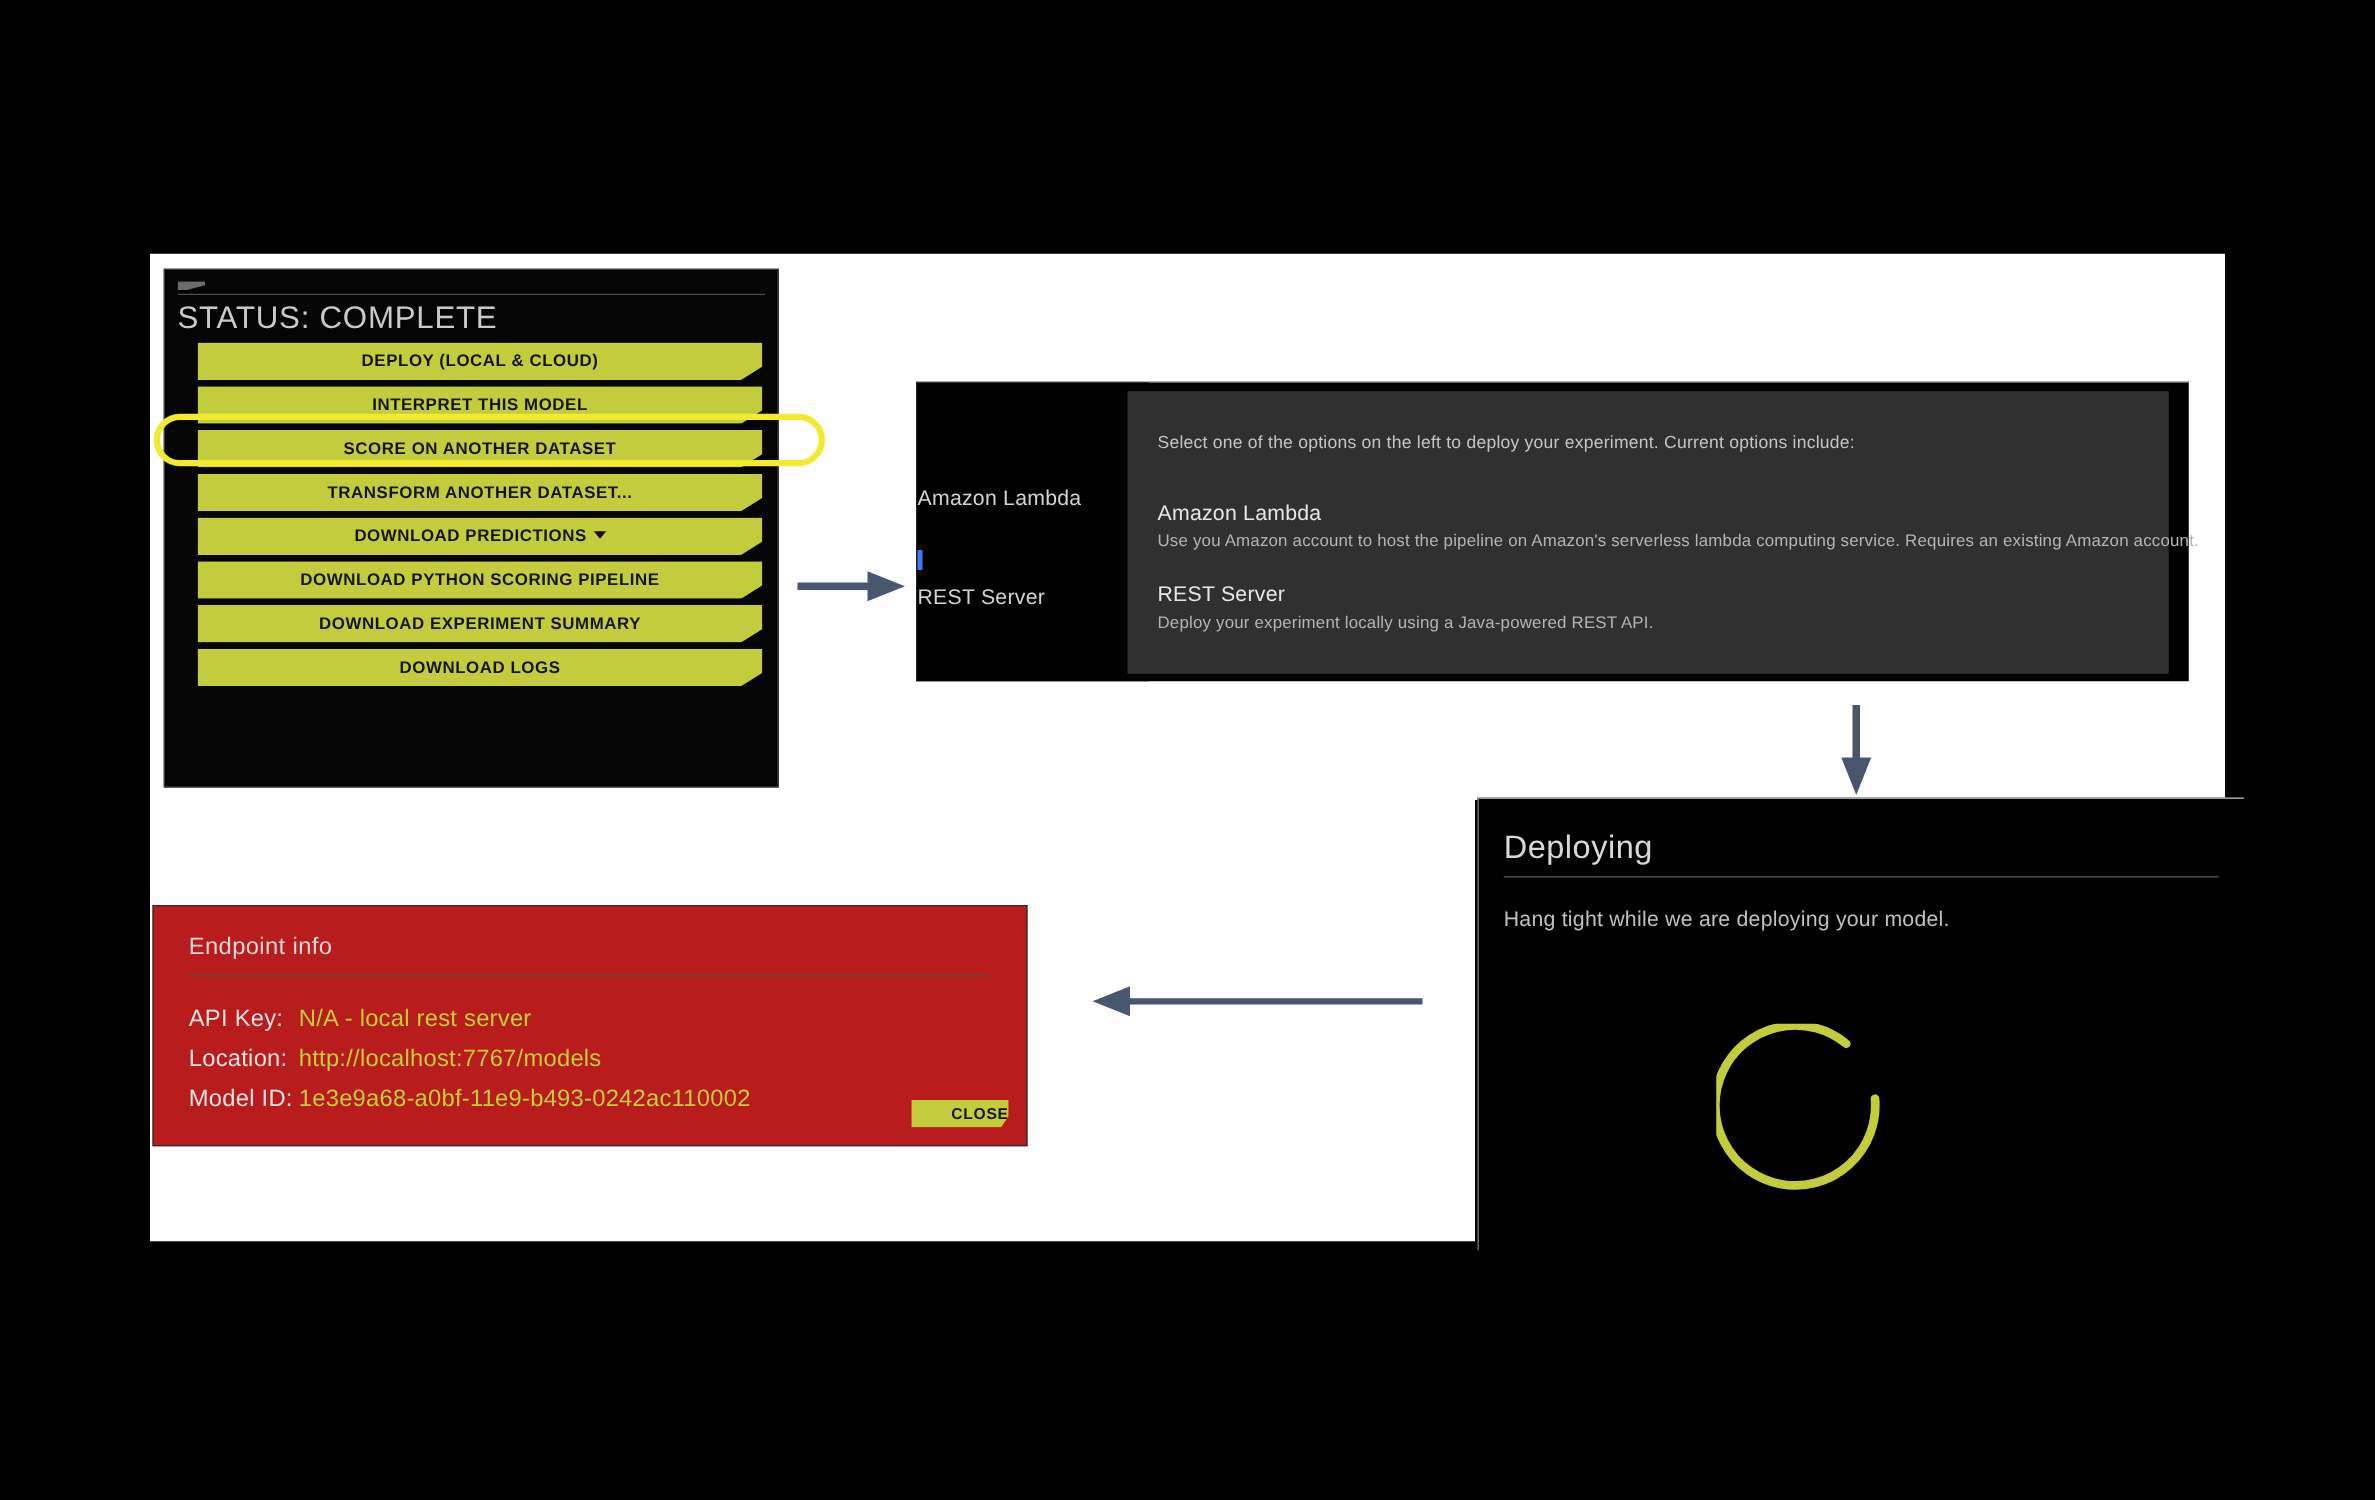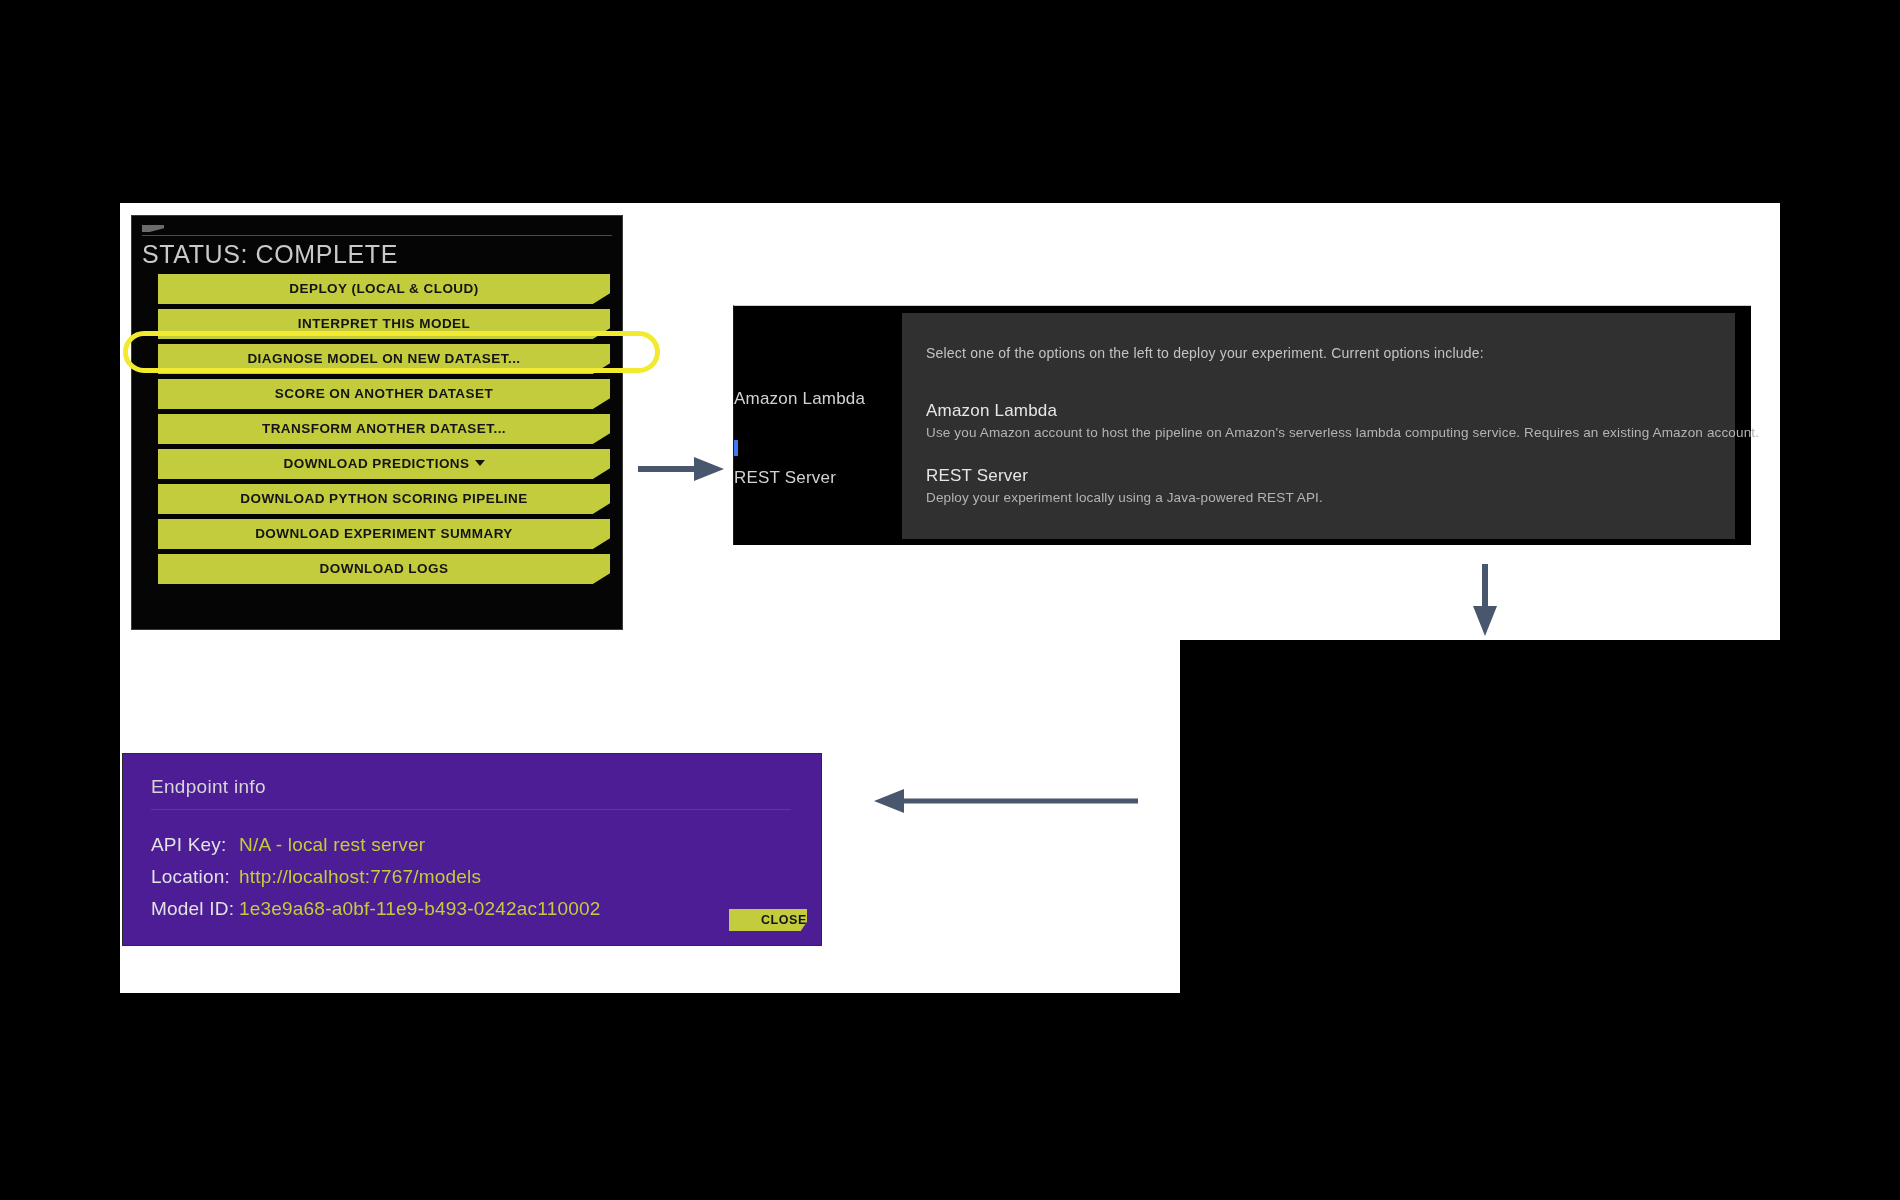--- a/index.html
+++ b/index.html
@@ -242,23 +242,22 @@
     width: 148px;
     height: 148px;
   }
 
   
   #endpoint-panel {
     left: 122px;
     top: 724px;
     width: 700px;
     height: 193px;
-    background: #4c1d95;
+    background: #b91c1c;
     border: 1px solid #2c2c2c;
-    margin-top: 29px;
   }
   #endpoint-title {
     position: absolute;
     left: 28px;
     top: 22px;
     font-size: 19px;
     color: #d6d6d6;
     font-stretch: condensed;
     letter-spacing: 0.3px;
   }
@@ -321,21 +320,20 @@
   <div class="white-slab" id="slab-top"></div>
   <div class="white-slab" id="slab-mid"></div>
 
   <div class="panel" id="status-panel">
     <div id="status-drag-handle"></div>
     <div id="status-topline"></div>
     <div id="status-title">STATUS: COMPLETE</div>
     <div id="button-stack">
         <div class="yellow-btn"><span>DEPLOY (LOCAL &amp; CLOUD)</span></div>
         <div class="yellow-btn"><span>INTERPRET THIS MODEL</span></div>
-        <div class="yellow-btn"><span>DIAGNOSE MODEL ON NEW DATASET...</span></div>
         <div class="yellow-btn"><span>SCORE ON ANOTHER DATASET</span></div>
         <div class="yellow-btn"><span>TRANSFORM ANOTHER DATASET...</span></div>
         <div class="yellow-btn"><span>DOWNLOAD PREDICTIONS</span><span class="caret"></span></div>
         <div class="yellow-btn"><span>DOWNLOAD PYTHON SCORING PIPELINE</span></div>
         <div class="yellow-btn"><span>DOWNLOAD EXPERIMENT SUMMARY</span></div>
         <div class="yellow-btn"><span>DOWNLOAD LOGS</span></div>
       </div>
   </div>
   <div id="diagnose-highlight"></div>
 
@@ -353,20 +351,28 @@
         <div class="deploy-opt-desc">Use you Amazon account to host the pipeline on Amazon's serverless lambda computing service. Requires an existing Amazon account.</div>
       </div>
 
       <div class="deploy-opt" id="opt-rest">
         <div class="deploy-opt-title">REST Server</div>
         <div class="deploy-opt-desc">Deploy your experiment locally using a Java-powered REST API.</div>
       </div>
     </div>
   </div>
 
+  <div class="panel" id="deploying-panel">
+    <div id="deploying-title">Deploying</div>
+    <div id="deploying-rule"></div>
+    <div id="deploying-sub">Hang tight while we are deploying your model.</div>
+    <svg id="spinner" viewBox="0 0 148 148">
+      <path d="M 104 16 A 64 64 0 1 0 127 60" fill="none" stroke="#c3cc3c" stroke-width="7" stroke-linecap="round"></path>
+    </svg>
+  </div>
 
   <div class="panel" id="endpoint-panel">
     <div id="endpoint-title">Endpoint info</div>
     <div id="endpoint-rule"></div>
 
     <div class="ep-row" id="ep-row-0">
       <span class="ep-label">API Key:</span><span class="ep-value">N/A - local rest server</span>
     </div>
     <div class="ep-row" id="ep-row-1">
       <span class="ep-label">Location:</span><span class="ep-value">http://localhost:7767/models</span>

